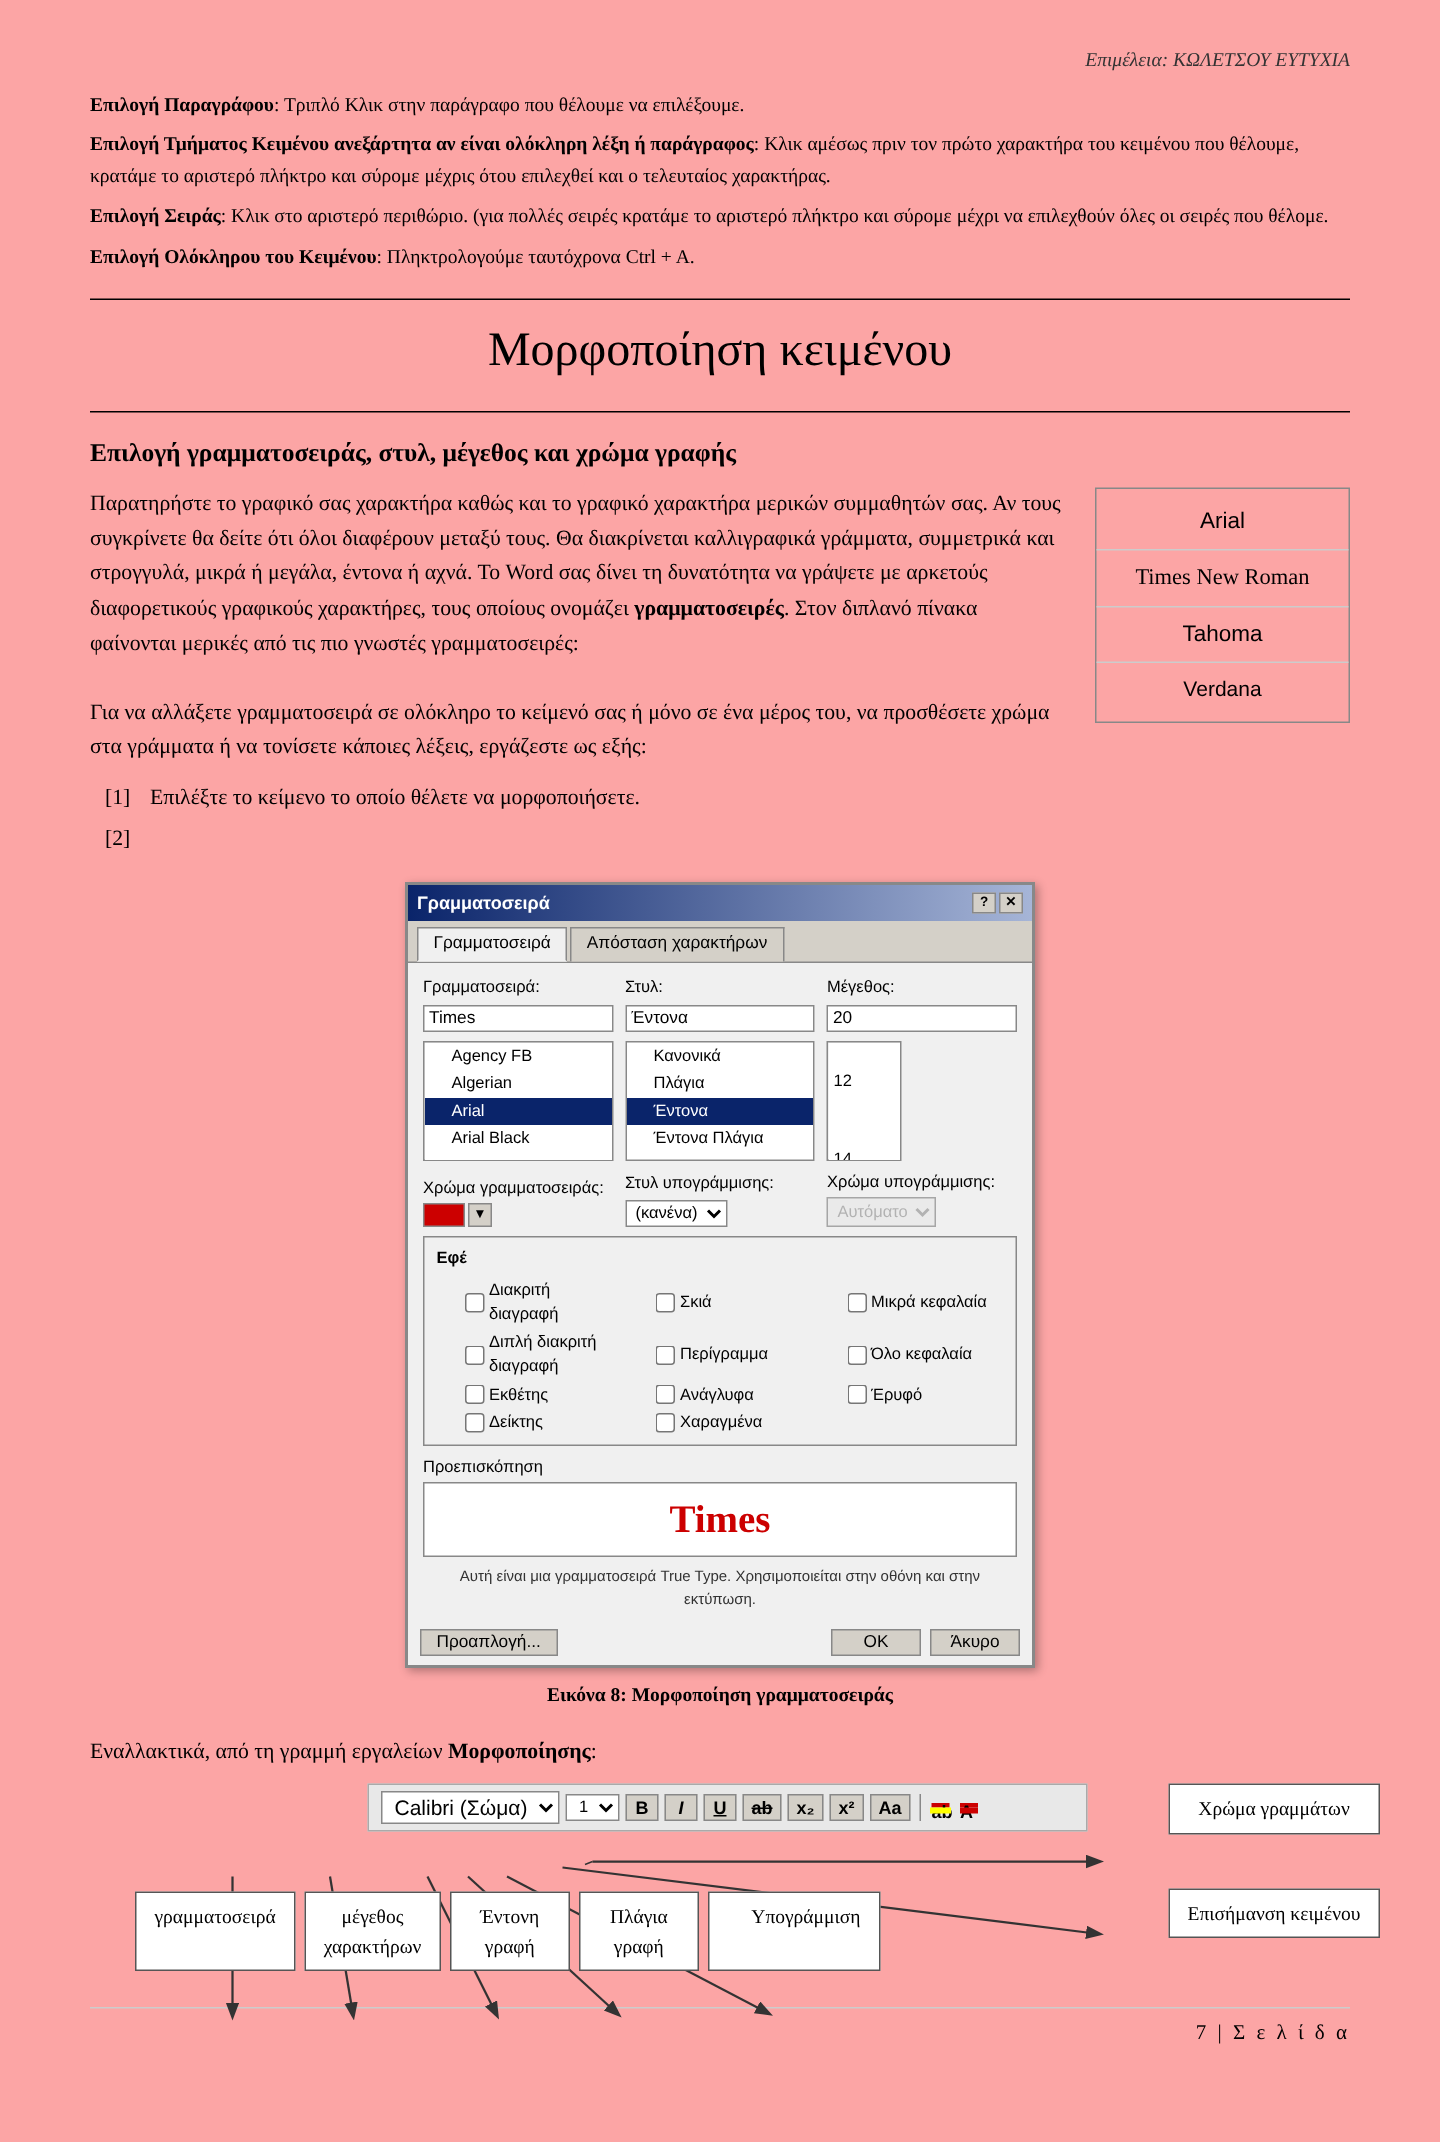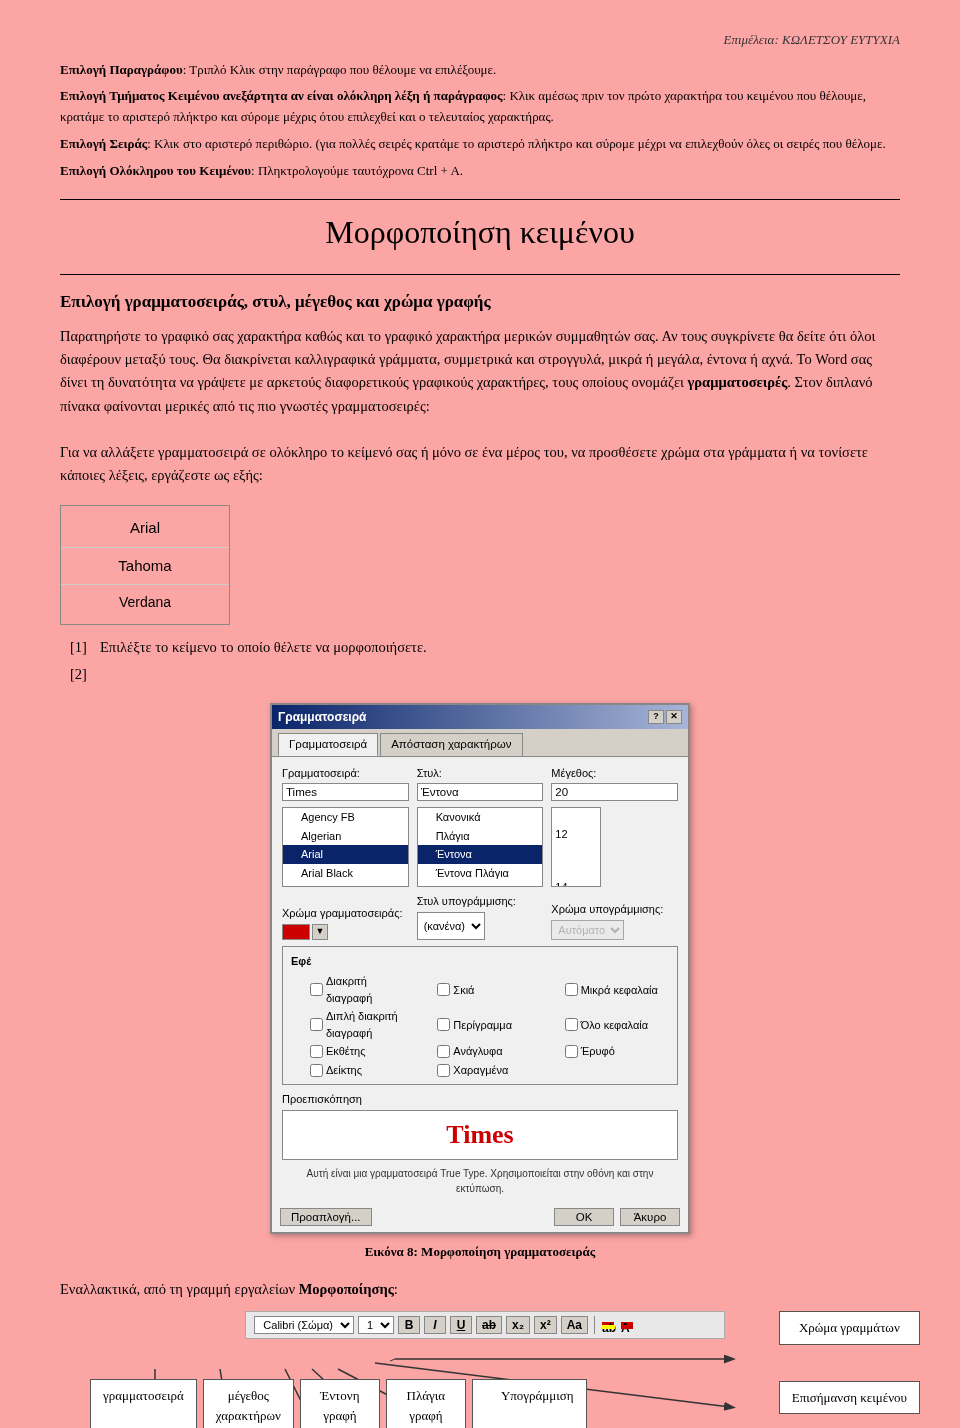--- a/index.html
+++ b/index.html
@@ -46,21 +46,20 @@
     .subsection-title {
       font-size: 17px;
       font-weight: bold;
       margin-bottom: 10px;
       margin-top: 14px;
     }
     .content-row {
       display: flex;
       gap: 18px;
       align-items: flex-start;
-      flex-direction: column;
     }
     .main-text {
       flex: 1;
       font-size: 14.5px;
       line-height: 1.6;
     }
     .font-box {
       border: 1.5px solid #888;
       width: 170px;
       min-width: 160px;
@@ -222,21 +221,21 @@
       border: 1px solid #888;
       font-size: 9px;
       display: flex; align-items: center; justify-content: center;
       cursor: pointer;
     }
     .underline-select {
       font-size: 11px;
       padding: 1px 2px;
       border: 1px solid #888;
       background: #fff;
-      height: 28px;
+      height: 18px;
     }
     .underline-color {
       font-size: 11px;
       padding: 1px 2px;
       border: 1px solid #888;
       background: #e8e8e8;
       height: 20px;
       color: #999;
     }
     .effects-section {
@@ -327,27 +326,26 @@
       gap: 4px;
       width: 480px;
       margin: 0 auto;
       margin-bottom: 0;
       font-family: Arial, sans-serif;
       font-size: 12px;
       position: relative;
       left: -20px;
     }
     .toolbar-font-select {
-      font-size: 11px;
+      font-size: 14px;
       background: #fff;
       border: 1px solid #888;
       padding: 1px 4px;
       font-family: Arial, sans-serif;
       min-width: 100px;
-      text-align: right;
     }
     .toolbar-size-select {
       font-size: 11px;
       background: #fff;
       border: 1px solid #888;
       padding: 1px 4px;
       width: 36px;
     }
     .toolbar-btn {
       font-size: 12px;
@@ -421,20 +419,21 @@
   <div class="content-row">
     <div class="main-text">
       <p>
         <span>Παρατηρήστε το γραφικό σας χαρακτήρα καθώς και το γραφικό χαρακτήρα μερικών συμμαθητών σας. Αν τους συγκρίνετε θα δείτε ότι όλοι διαφέρουν μεταξύ τους. Θα διακρίνεται καλλιγραφικά γράμματα, συμμετρικά και στρογγυλά, μικρά ή μεγάλα, έντονα ή αχνά. Το Word σας δίνει τη δυνατότητα να γράψετε με αρκετούς διαφορετικούς γραφικούς χαρακτήρες, τους οποίους ονομάζει </span><b>γραμματοσειρές</b><span>. Στον διπλανό πίνακα φαίνονται μερικές από τις πιο γνωστές γραμματοσειρές:</span>
       </p>
       <br>
       <p>Για να αλλάξετε γραμματοσειρά σε ολόκληρο το κείμενό σας ή μόνο σε ένα μέρος του, να προσθέσετε χρώμα στα γράμματα ή να τονίσετε κάποιες λέξεις, εργάζεστε ως εξής:</p>
     </div>
     <div class="font-box">
       <div class="font-box-item font-arial">Arial</div>
+      <div class="font-box-item font-tnr">Times New Roman</div>
       <div class="font-box-item font-tahoma">Tahoma</div>
       <div class="font-box-item font-verdana">Verdana</div>
     </div>
   </div>
 
   <div class="step-list">
     <div class="step">
       <span class="num">[1]</span>
       <span>Επιλέξτε το κείμενο το οποίο θέλετε να μορφοποιήσετε.</span>
     </div>

